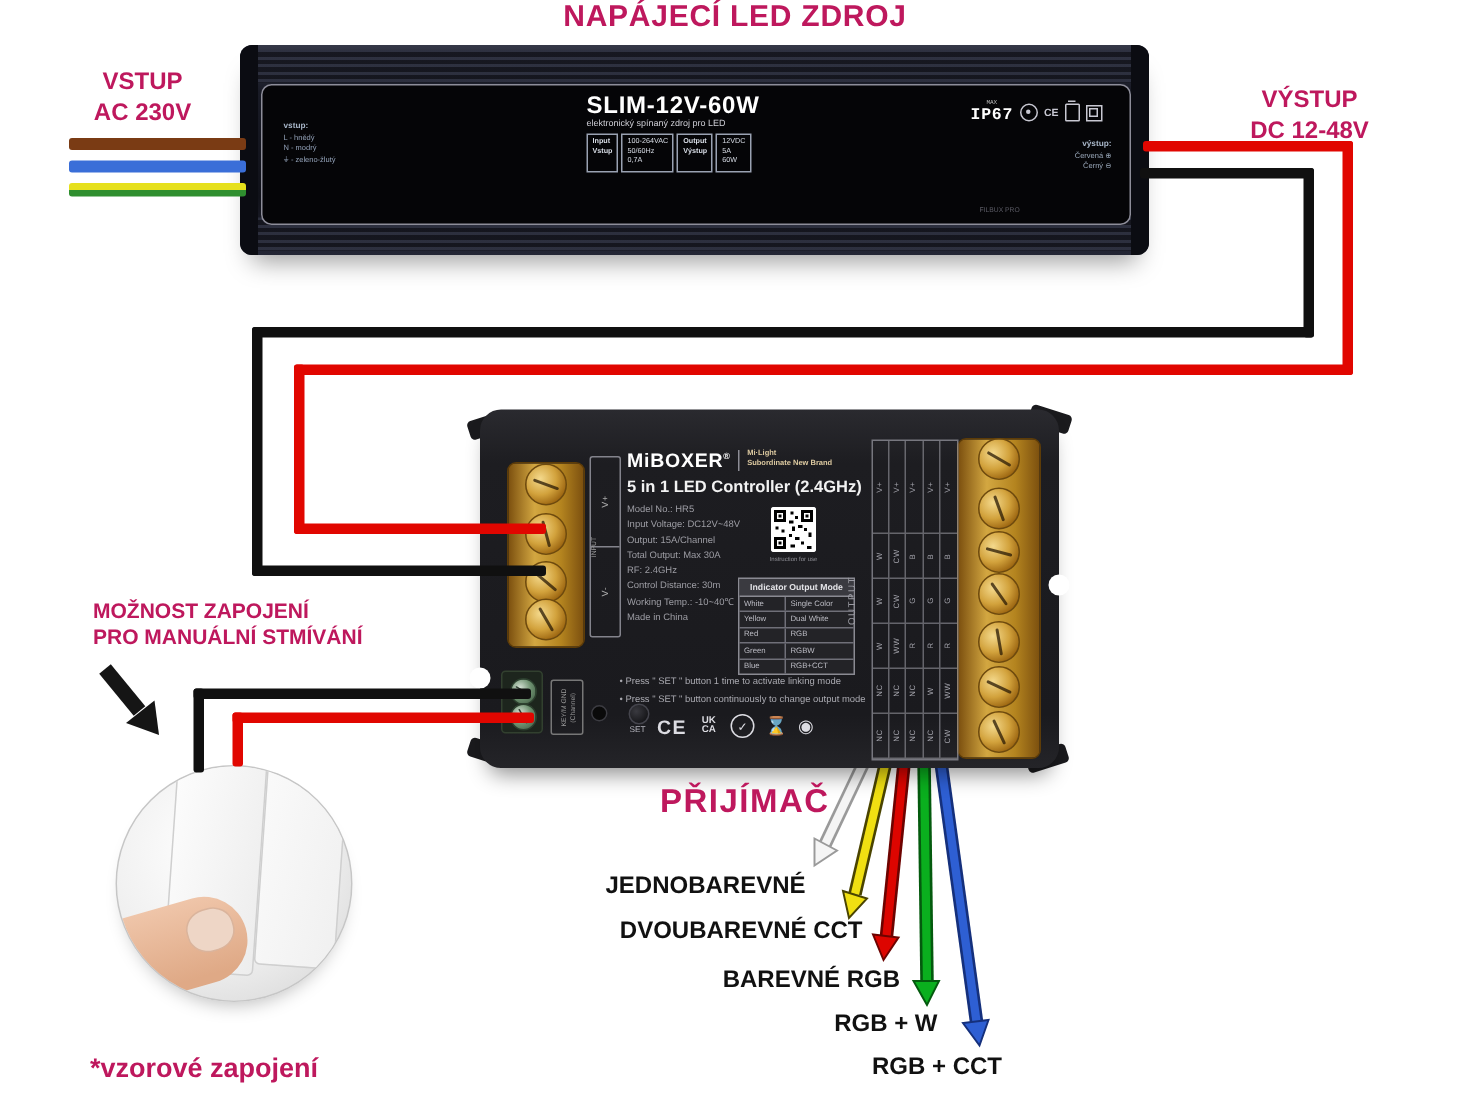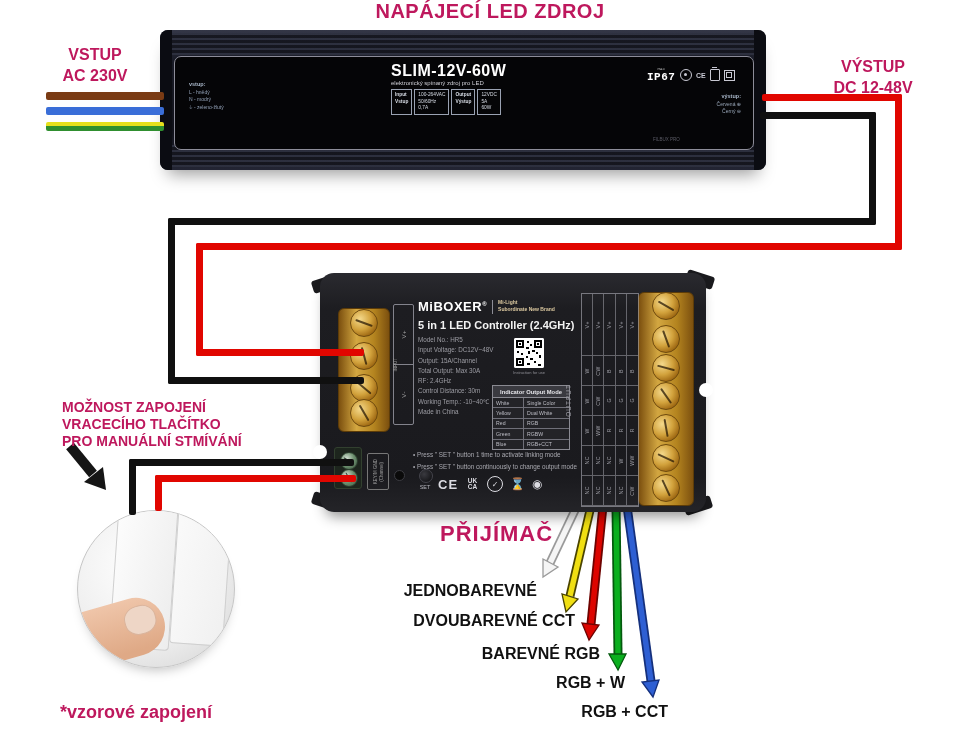--- a/index.html
+++ b/index.html
@@ -139,21 +139,20 @@
   <div class="lbl" id="ac-label">
     <div>VSTUP</div>
     <div>AC 230V</div>
   </div>
   <div class="lbl" id="dc-label">
     <div>VÝSTUP</div>
     <div>DC 12-48V</div>
   </div>
   <div class="lbl" id="push-note">
     <div>MOŽNOST ZAPOJENÍ</div>
-    <div>VRACECÍHO TLAČÍTKO</div>
     <div>PRO MANUÁLNÍ STMÍVÁNÍ</div>
   </div>
   <div class="lbl" id="receiver-lbl">PŘIJÍMAČ</div>
   <div class="lbl" id="footnote">*vzorové zapojení</div>
 
   <div class="strip-label" style="right:443px;top:582px;">JEDNOBAREVNÉ</div>
   <div class="strip-label" style="right:405px;top:612px;text-align:center;">DVOUBAREVNÉ CCT</div>
   <div class="strip-label" style="right:380px;top:645px;">BAREVNÉ RGB</div>
   <div class="strip-label" style="right:355px;top:674px;">RGB + W</div>
   <div class="strip-label" style="right:312px;top:703px;">RGB + CCT</div>

